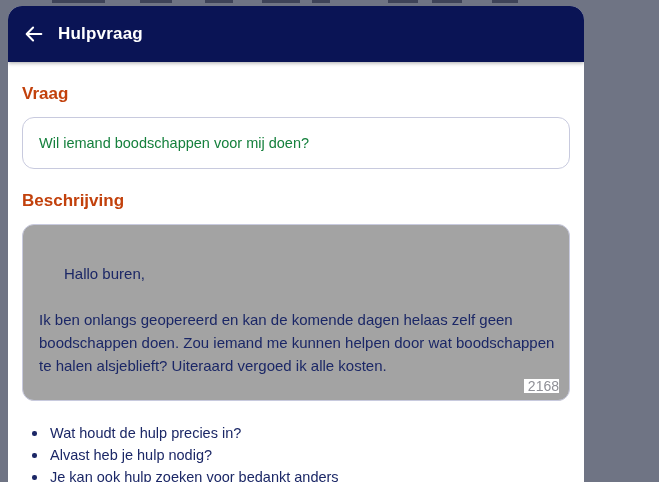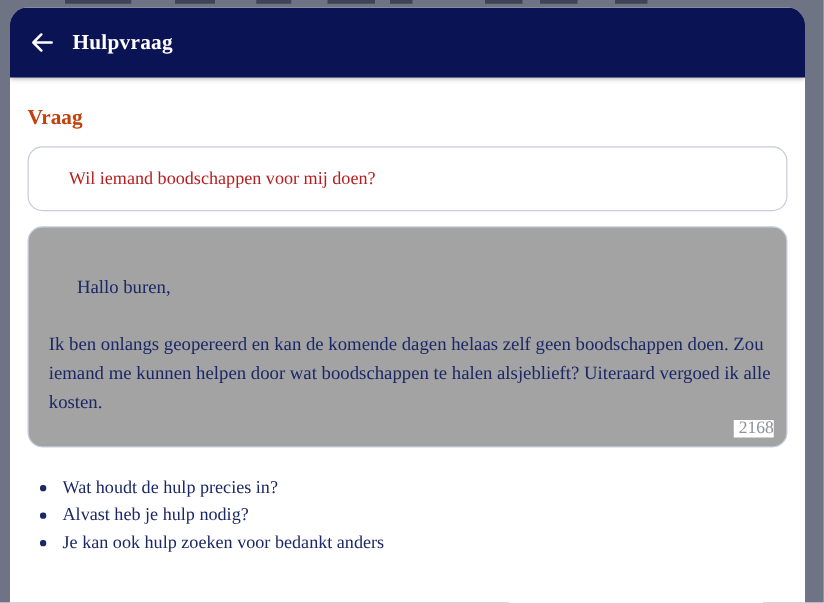--- a/index.html
+++ b/index.html
@@ -11,25 +11,24 @@
     overflow: hidden;
   }
   
   .strip-mark {
     position: absolute; top: 0; height: 3px;
     background: rgba(22, 28, 52, 0.55);
   }
   .app-window {
     position: absolute;
     left: 8px; top: 6px;
-    width: 636px; height: 476px;
+    width: 576px; height: 476px;
     border-radius: 14px 14px 0 0;
     overflow: hidden;
     background: #ffffff;
-    font-family: Liberation Serif, serif;
   }
   .app-header {
     height: 56px;
     background: #0a1455;
     display: flex;
     align-items: center;
     padding: 0 14px;
     gap: 12px;
     box-shadow: 0 1px 4px rgba(0,0,0,0.35);
     position: relative;
@@ -61,23 +60,23 @@
     font-weight: bold;
     margin-top: 22px;
     margin-bottom: 13px;
   }
   .question-box {
     height: 52px;
     border: 1px solid #c8cade;
     border-radius: 12px;
     display: flex;
     align-items: center;
-    padding: 0 32px;
+    padding: 0 16px;
     font-size: 14.5px;
-    color: #b91c1c;
+    color: #15803d;
     background: #ffffff;
   }
   .description-box {
     height: 177px;
     border: 1px solid #c8cade;
     border-radius: 12px;
     padding: 14px 4px 0 16px;
     font-size: 15px;
     line-height: 23px;
     color: #1b2766;
@@ -144,20 +143,21 @@
     <h1 class="app-title">Hulpvraag</h1>
   </header>
 
   <main class="app-main">
 
     <label class="field-label">Vraag</label>
     <div class="question-box">
       <span>Wil iemand boodschappen voor mij doen?</span>
     </div>
 
+    <label class="field-label">Beschrijving</label>
     <div class="description-box">
       <span>Hallo buren,
 
 Ik ben onlangs geopereerd en kan de komende dagen helaas zelf geen boodschappen doen. Zou iemand me kunnen helpen door wat boodschappen te halen alsjeblieft? Uiteraard vergoed ik alle kosten.
 
 Alvast erg bedankt!</span>
       <span class="char-count">2168</span>
     </div>
 
     <ul class="tips-list">

